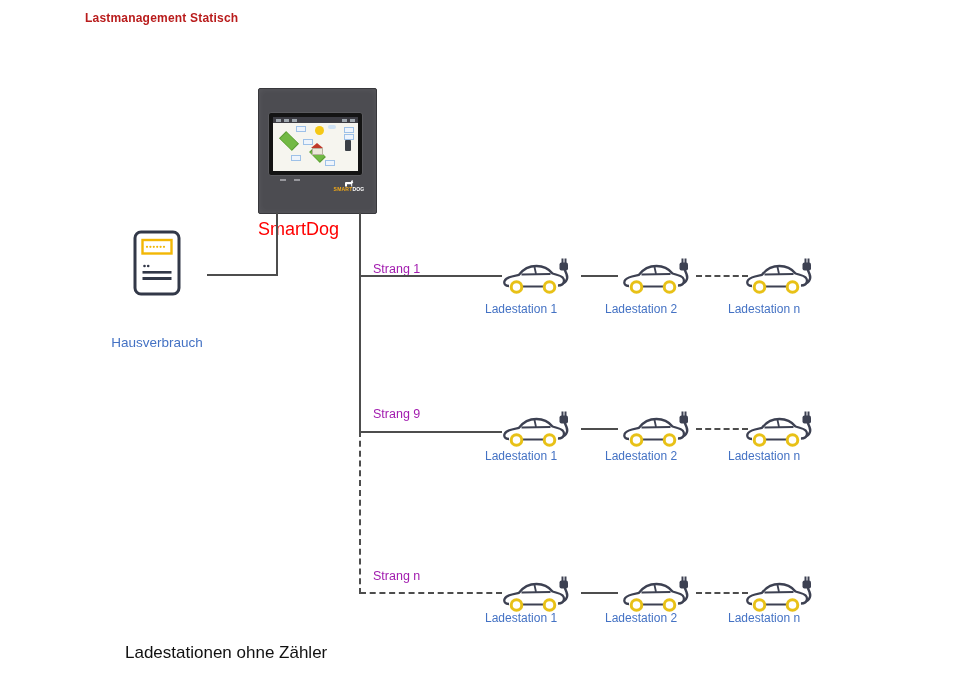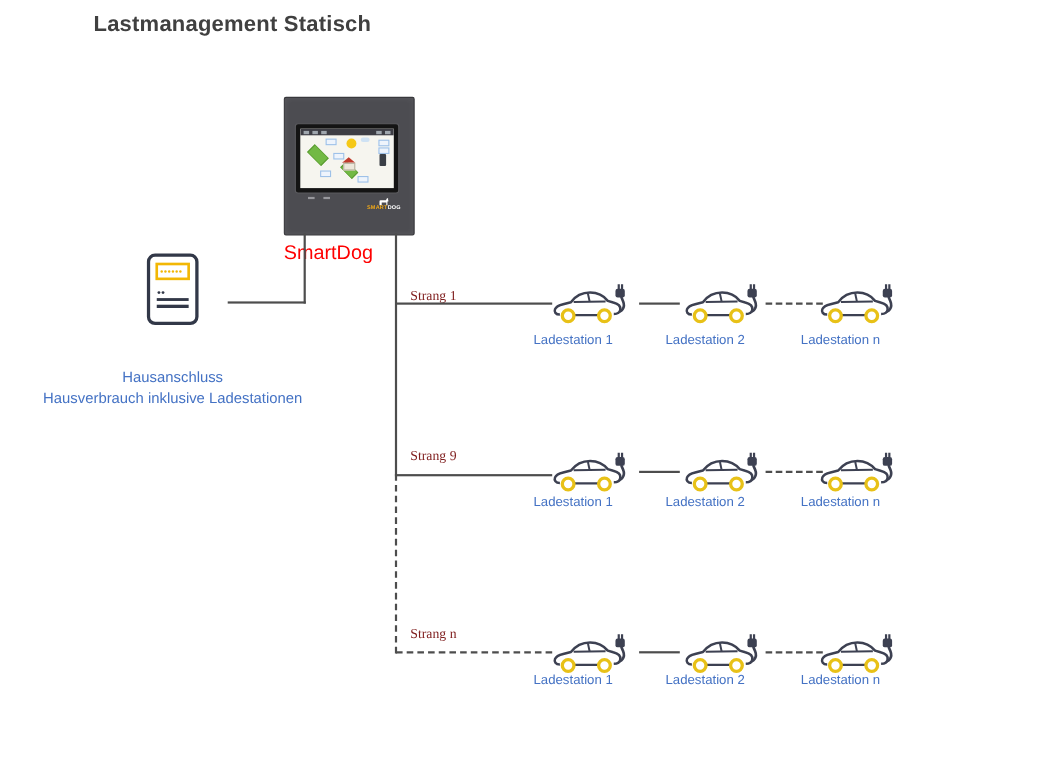--- a/index.html
+++ b/index.html
@@ -1,21 +1,21 @@
 <!DOCTYPE html>
 <html><head>
 <meta charset="utf-8">
 <style>
   html,body{margin:0;padding:0;background:#ffffff;}
   .canvas{
     position:relative;width:959px;height:693px;background:#ffffff;overflow:hidden;
     font-family:"Liberation Sans",sans-serif;color:#1a1a1a;
   }
   .abs{position:absolute;}
-  .page-title{left:85px;top:11px;font-size:20px;font-weight:bold;color:#404040;letter-spacing:.2px;}
+  .page-title{left:85px;top:11px;font-size:12px;font-weight:bold;color:#b91c1c;letter-spacing:.2px;}
   .footer-note{left:125px;top:643px;font-size:17px;color:#111;}
 
   
   .device{left:258px;top:88px;width:117px;height:124px;background:#4c4c51;
     border:1px solid #38383c;border-radius:2px;box-shadow:inset 0 0 6px rgba(255,255,255,.08);}
   .bezel{position:absolute;left:9px;top:23px;width:93px;height:62px;background:#141414;
     border-radius:3px;border:1px solid #5a5a5e;}
   .screen{position:absolute;left:4px;top:4px;right:4px;bottom:4px;background:#f6f5ef;overflow:hidden;}
   .scr-topbar{position:absolute;left:0;top:0;right:0;height:6px;background:#3d3d44;}
   .scr-topbar i{position:absolute;top:1.5px;width:5px;height:3px;background:#9fa6ad;}
@@ -40,21 +40,21 @@
   
   .meter-caption{left:17px;top:334px;width:280px;text-align:center;
     color:#4472c4;font-size:13.5px;line-height:18.5px;}
 
   
   .hline{height:2px;background:#4d4d4d;}
   .vline{width:2px;background:#4d4d4d;}
   .hdash{height:0;border-top:2px dashed #4d4d4d;}
   .vdash{width:0;border-left:2px dashed #4d4d4d;}
 
-  .strand-label{font-size:12.5px;color:#7f1d1d;font-family:Liberation Serif, serif;}
+  .strand-label{font-size:12.5px;color:#a21caf;}
   .station-label{width:110px;font-size:12px;color:#4472c4;}
 </style>
 </head>
 <body>
 
 <div class="canvas">
 
   <svg width="0" height="0" style="position:absolute" aria-hidden="true">
     <defs>
       <g id="ev-car-sym">
@@ -123,22 +123,21 @@
       <circle cx="27.6" cy="16.8" r="1.1"></circle>
         <circle cx="31" cy="16.8" r="1.1"></circle>
     </g>
     <circle cx="11.5" cy="36" r="1.3" fill="#323848"></circle>
     <circle cx="15.2" cy="36" r="1.3" fill="#323848"></circle>
     <rect x="9.5" y="41" width="29" height="2.6" fill="#323848"></rect>
     <rect x="9.5" y="47" width="29" height="3" fill="#323848"></rect>
   </svg>
 
   <div class="abs meter-caption">
-    <div>Hausanschluss</div>
-    <div>Hausverbrauch inklusive Ladestationen</div>
+    <div>Hausverbrauch</div>
   </div>
 
   <div class="abs vline" style="left:276px;top:212px;height:64px;"></div>
   <div class="abs hline" style="left:207px;top:274px;width:71px;"></div>
   <div class="abs vline" style="left:359px;top:212px;height:221px;"></div>
   <div class="abs vdash" style="left:359px;top:431px;height:163px;"></div>
 
   <div class="abs strand-label" style="left:373px;top:262px;">Strang 1</div>
   <div class="abs hline" style="left:360px;top:275px;width:142px;"></div>
   <svg class="abs" style="left:502px;top:257px;" width="74" height="40" viewBox="0 0 74 40">
@@ -183,14 +182,15 @@
       <use href="#ev-car-sym"></use>
     </svg>
   <div class="abs hdash" style="left:696px;top:592px;width:52px;"></div>
   <svg class="abs" style="left:745px;top:575px;" width="74" height="40" viewBox="0 0 74 40">
       <use href="#ev-car-sym"></use>
     </svg>
   <div class="abs station-label" style="left:485px;top:611px;">Ladestation 1</div>
   <div class="abs station-label" style="left:605px;top:611px;">Ladestation 2</div>
   <div class="abs station-label" style="left:728px;top:611px;">Ladestation n</div>
 
+  <div class="abs footer-note">Ladestationen ohne Zähler</div>
 
 </div>
 
 </body></html>

